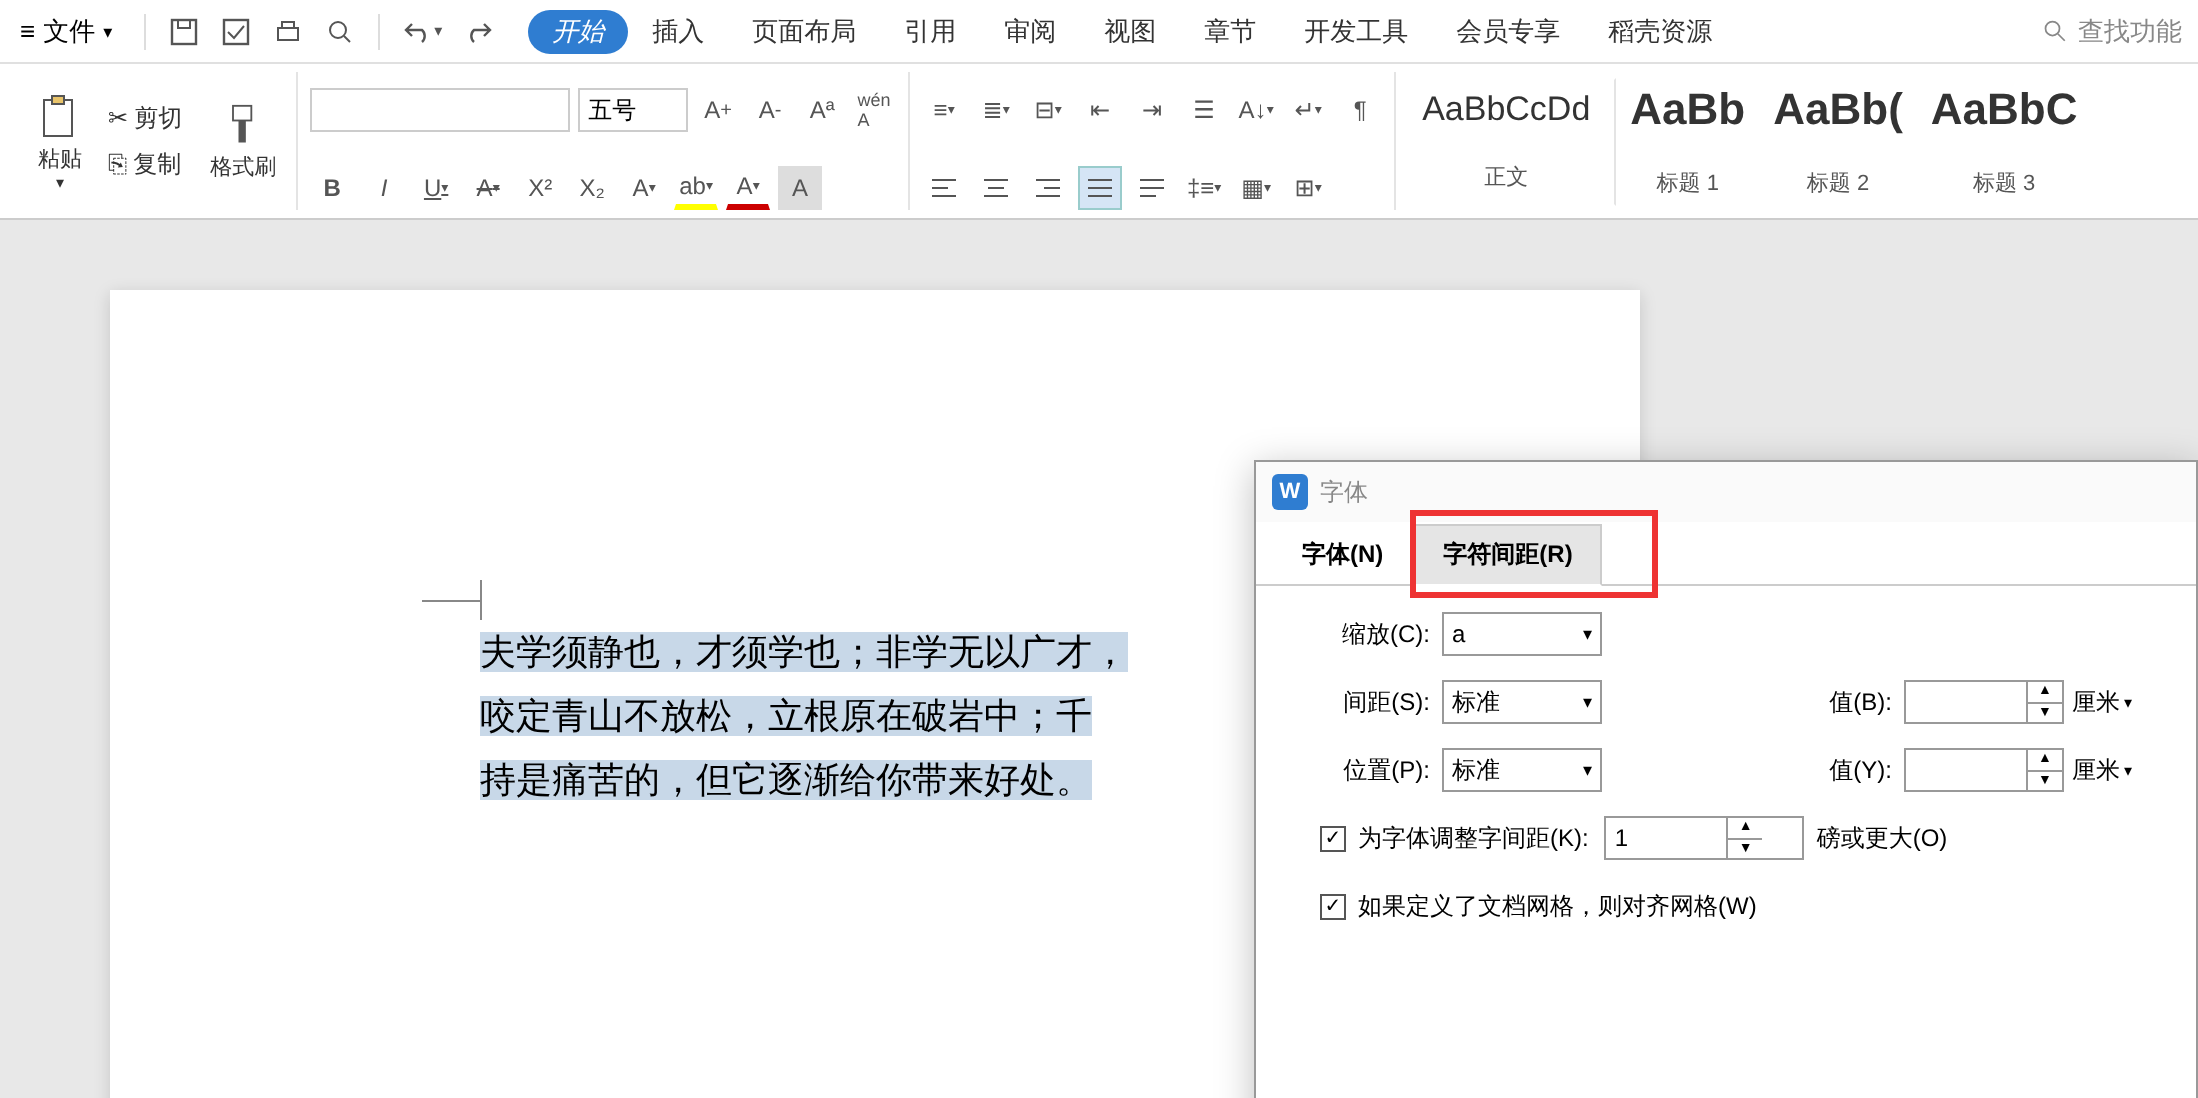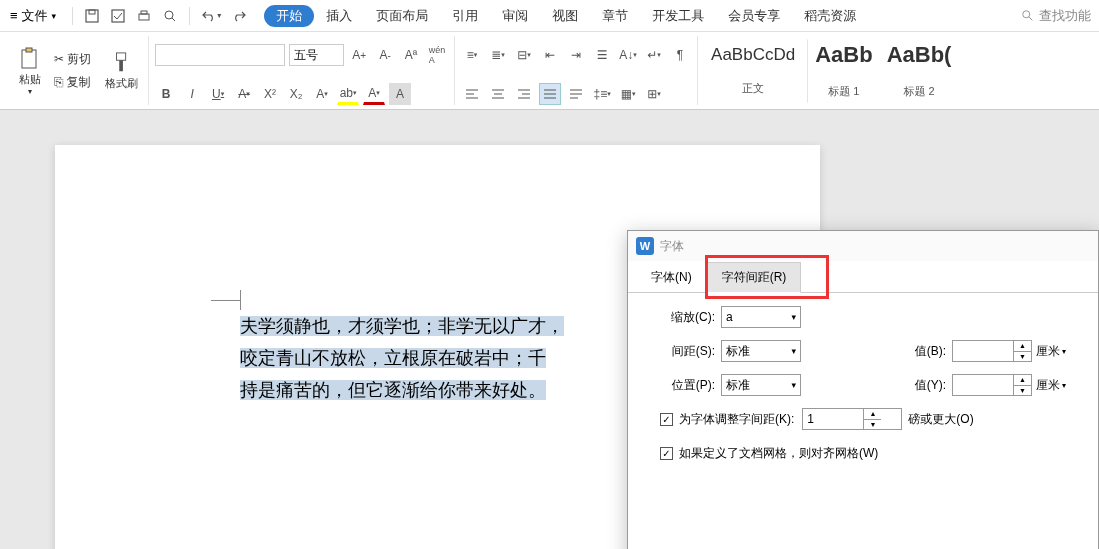--- a/index.html
+++ b/index.html
@@ -6,21 +6,21 @@
 body { background: #f5f5f5; width: 1099px; height: 549px; overflow: hidden; position: relative; }
 
 .menubar { background: #fff; height: 32px; display: flex; align-items: center; border-bottom: 1px solid #e0e0e0; font-size: 13px; }
 .menubar .file-btn { display: flex; align-items: center; padding: 0 10px; height: 100%; cursor: pointer; }
 .menubar .file-btn .burger { margin-right: 4px; }
 .menubar .file-btn .caret { margin-left: 4px; font-size: 9px; }
 .menubar .sep { width: 1px; height: 18px; background: #ddd; margin: 0 6px; }
 .menubar .icon-btn { padding: 0 5px; height: 100%; display: flex; align-items: center; cursor: pointer; color: #555; }
 .menubar .tabs { display: flex; height: 100%; margin-left: 12px; }
 .menubar .tab { padding: 0 12px; height: 100%; display: flex; align-items: center; cursor: pointer; color: #333; }
-.menubar .tab.active { background: #2f7dd1; color: #fff; border-radius: 14px; height: 22px; margin-top: 5px; }
+.menubar .tab.active { background: #2f7dd1; color: #fff; border-radius: 14px; height: 22px; margin-top: 5px; font-style: italic; }
 .menubar .search { margin-left: auto; color: #888; display: flex; align-items: center; padding: 0 8px; }
 .menubar .search svg { margin-right: 4px; }
 
 .ribbon { background: #fff; height: 78px; border-bottom: 1px solid #ccc; display: flex; padding: 4px 8px; font-size: 12px; }
 .rgroup { display: flex; flex-direction: column; justify-content: space-between; padding: 0 6px; border-right: 1px solid #e4e4e4; }
 .rgroup:last-child { border-right: none; }
 .rrow { display: flex; align-items: flex-end; gap: 4px; height: 30px; }
 .big-btn { display: flex; flex-direction: column; align-items: center; justify-content: center; height: 64px; padding: 0 4px; cursor: pointer; font-size: 11px; color: #333; }
 .big-btn .caret { font-size: 8px; }
 .small-btn { display: flex; align-items: center; padding: 2px 4px; cursor: pointer; font-size: 12px; color: #333; gap: 3px; }
@@ -38,21 +38,21 @@
 .page { position: absolute; left: 55px; top: 35px; width: 765px; height: 480px; background: #fff; box-shadow: 0 2px 8px rgba(0,0,0,0.15); }
 .page-content { padding: 165px 0 0 185px; }
 .doc-text { font-size: 18px; line-height: 32px; font-family: "SimSun", serif; }
 .doc-text span { background: #c8d8e8; }
 .cursor-guide { position: absolute; left: 185px; top: 145px; width: 1px; height: 20px; border-left: 1px solid #888; }
 .cursor-guide::before { content: ""; position: absolute; left: -30px; top: 10px; width: 30px; height: 1px; border-top: 1px solid #888; }
 
 .dialog { position: absolute; left: 627px; top: 120px; width: 472px; height: 429px; background: #fff; border: 1px solid #999; box-shadow: 0 4px 18px rgba(0,0,0,0.25); font-size: 12px; }
 .dlg-title { height: 30px; display: flex; align-items: center; padding: 0 8px; color: #888; background: #fafafa; }
 .dlg-title .logo { width: 18px; height: 18px; background: #2f7dd1; border-radius: 3px; display: flex; align-items: center; justify-content: center; color: #fff; font-size: 11px; font-weight: bold; margin-right: 6px; }
-.dlg-tabs { display: flex; border-bottom: 1px solid #ccc; height: 32px; align-items: flex-end; padding: 0 8px; }
+.dlg-tabs { display: flex; border-bottom: 1px solid #ccc; height: 32px; align-items: flex-end; padding: 0 8px; font-weight: bold; }
 .dlg-tab { padding: 6px 14px; border: 1px solid transparent; cursor: pointer; margin-bottom: -1px; }
 .dlg-tab.active { border: 1px solid #ccc; border-bottom: 1px solid #fff; background: #e5e5e5; }
 .red-box { position: absolute; border: 3px solid #e33; pointer-events: none; }
 .dlg-body { padding: 12px 32px; }
 .dlg-row { display: flex; align-items: center; margin-bottom: 10px; height: 24px; }
 .dlg-label { width: 55px; text-align: right; margin-right: 6px; }
 .dlg-label2 { width: 40px; text-align: right; margin-right: 6px; }
 .dlg-select { border: 1px solid #999; height: 22px; width: 80px; padding: 0 4px; background: #fff; display: flex; align-items: center; justify-content: space-between; }
 .dlg-select .caret { font-size: 9px; }
 .dlg-spin { border: 1px solid #999; height: 22px; width: 80px; display: flex; }
@@ -264,20 +264,24 @@
       <div class="style-label">正文</div>
     </div>
     <div class="style-item">
       <div class="style-preview big">AaBb</div>
       <div class="style-label">标题 1</div>
     </div>
     <div class="style-item">
       <div class="style-preview big">AaBb(</div>
       <div class="style-label">标题 2</div>
     </div>
+    <div class="style-item">
+      <div class="style-preview big">AaBbC</div>
+      <div class="style-label">标题 3</div>
+    </div>
   </div>
 </div>
 
 <div class="canvas-area">
   <div class="page">
     <div class="cursor-guide"></div>
     <div class="page-content">
       <div class="doc-text">
         <span>夫学须静也，才须学也；非学无以广才，</span><br>
         <span>咬定青山不放松，立根原在破岩中；千</span><br>

